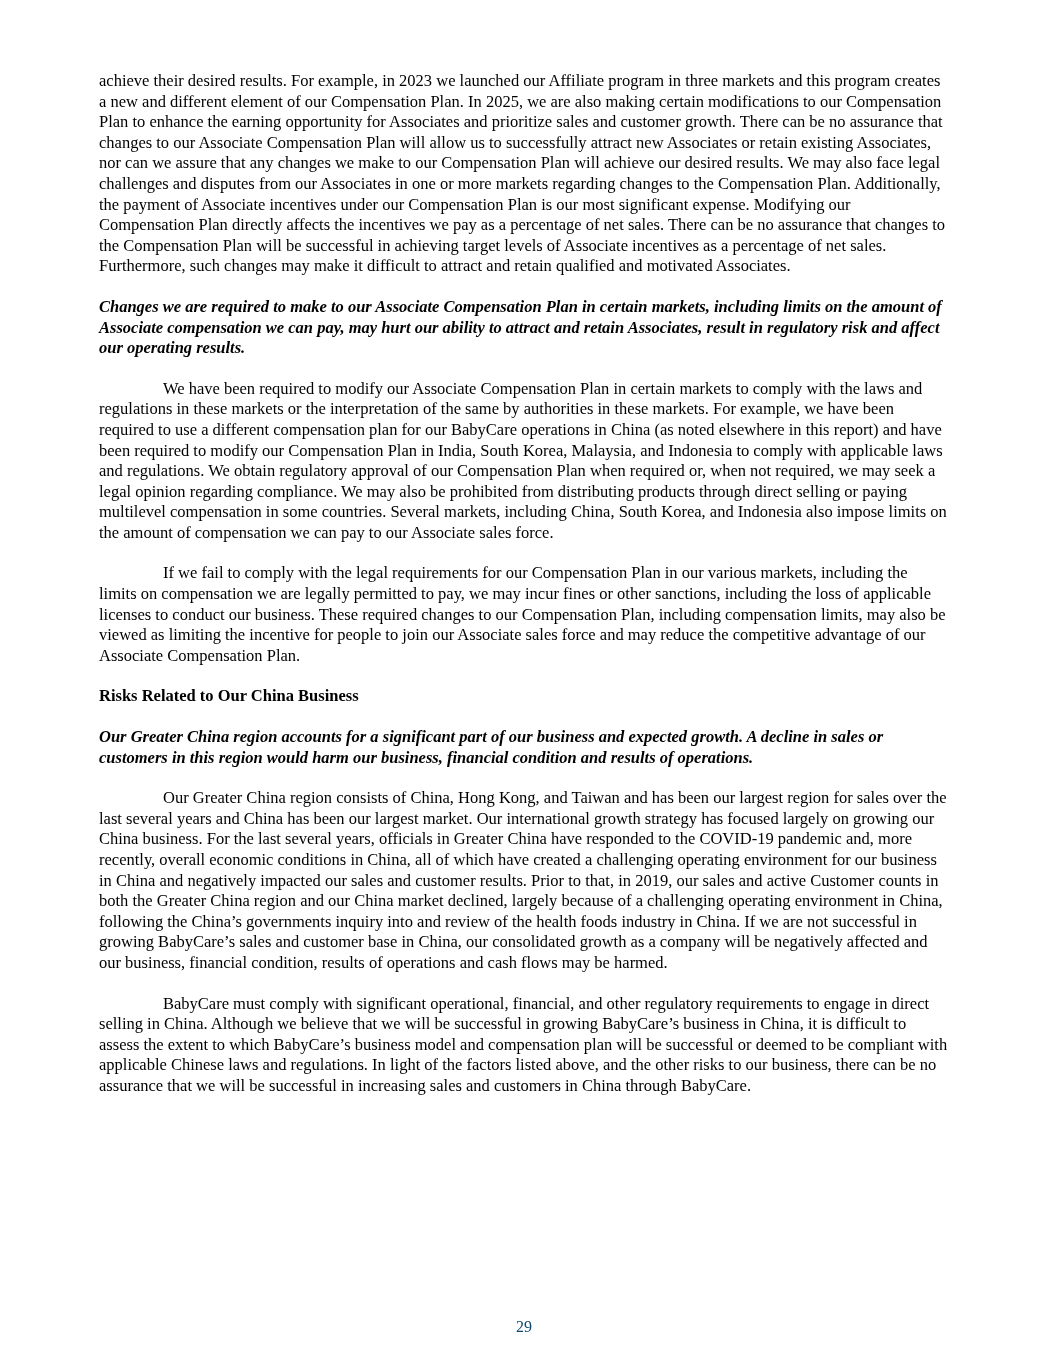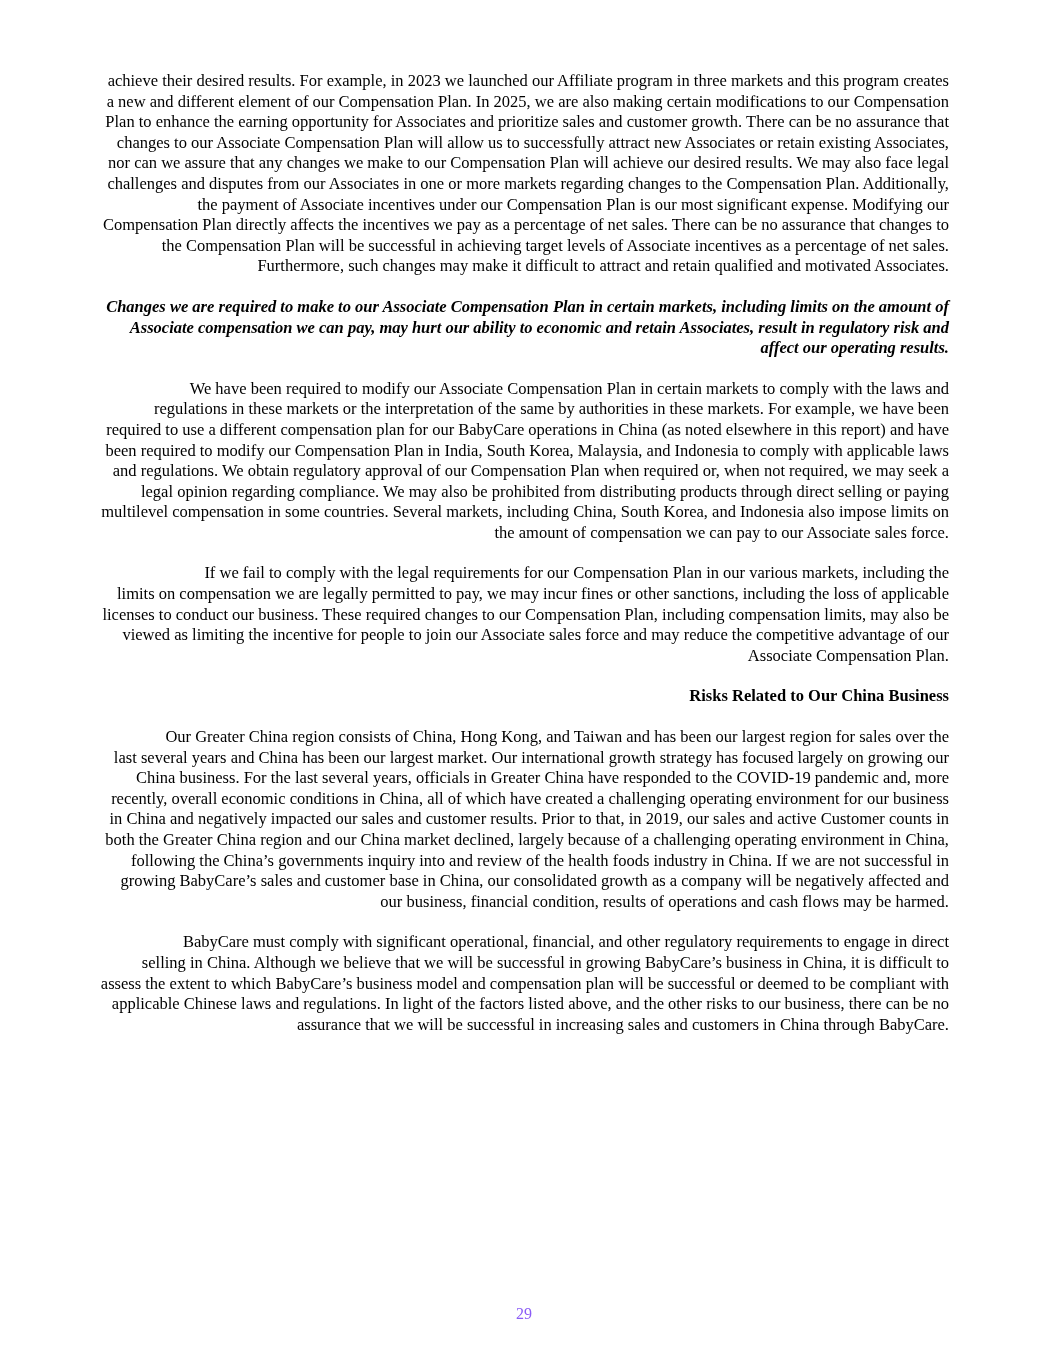--- a/index.html
+++ b/index.html
@@ -16,52 +16,53 @@
     font-family: "Liberation Serif", serif;
     overflow: hidden;
   }
   .content {
     position: absolute;
     left: 99px;
     top: 71px;
     width: 850px;
     font-size: 16.5px;
     line-height: 20.6px;
-    text-align: right;
+    text-align: left;
   }
   .block {
     margin: 0 0 20px 0;
   }
   .indent {
     text-indent: 64px;
   }
   .bold-italic {
     font-weight: bold;
     font-style: italic;
   }
   .section-head {
     font-weight: bold;
   }
   .page-number {
     position: absolute;
     left: 0;
     right: 0;
-    bottom: 42px;
+    bottom: 29px;
     text-align: center;
     font-size: 16px;
-    color: #8b5cf6;
+    color: #0c4a6e;
   }
 </style>
 </head>
 <body>
 
 <div class="page">
   <div class="content">
     <p class="block">achieve their desired results. For example, in 2023 we launched our Affiliate program in three markets and this program creates a new and different element of our Compensation Plan. In 2025, we are also making certain modifications to our Compensation Plan to enhance the earning opportunity for Associates and prioritize sales and customer growth. There can be no assurance that changes to our Associate Compensation Plan will allow us to successfully attract new Associates or retain existing Associates, nor can we assure that any changes we make to our Compensation Plan will achieve our desired results. We may also face legal challenges and disputes from our Associates in one or more markets regarding changes to the Compensation Plan. Additionally, the payment of Associate incentives under our Compensation Plan is our most significant expense. Modifying our Compensation Plan directly affects the incentives we pay as a percentage of net sales. There can be no assurance that changes to the Compensation Plan will be successful in achieving target levels of Associate incentives as a percentage of net sales. Furthermore, such changes may make it difficult to attract and retain qualified and motivated Associates.</p>
-    <p class="block bold-italic">Changes we are required to make to our Associate Compensation Plan in certain markets, including limits on the amount of Associate compensation we can pay, may hurt our ability to economic and retain Associates, result in regulatory risk and affect our operating results.</p>
+    <p class="block bold-italic">Changes we are required to make to our Associate Compensation Plan in certain markets, including limits on the amount of Associate compensation we can pay, may hurt our ability to attract and retain Associates, result in regulatory risk and affect our operating results.</p>
     <p class="block indent">We have been required to modify our Associate Compensation Plan in certain markets to comply with the laws and regulations in these markets or the interpretation of the same by authorities in these markets. For example, we have been required to use a different compensation plan for our BabyCare operations in China (as noted elsewhere in this report) and have been required to modify our Compensation Plan in India, South Korea, Malaysia, and Indonesia to comply with applicable laws and regulations. We obtain regulatory approval of our Compensation Plan when required or, when not required, we may seek a legal opinion regarding compliance. We may also be prohibited from distributing products through direct selling or paying multilevel compensation in some countries. Several markets, including China, South Korea, and Indonesia also impose limits on the amount of compensation we can pay to our Associate sales force.</p>
     <p class="block indent">If we fail to comply with the legal requirements for our Compensation Plan in our various markets, including the limits on compensation we are legally permitted to pay, we may incur fines or other sanctions, including the loss of applicable licenses to conduct our business. These required changes to our Compensation Plan, including compensation limits, may also be viewed as limiting the incentive for people to join our Associate sales force and may reduce the competitive advantage of our Associate Compensation Plan.</p>
     <p class="block section-head">Risks Related to Our China Business</p>
+    <p class="block bold-italic">Our Greater China region accounts for a significant part of our business and expected growth. A decline in sales or customers in this region would harm our business, financial condition and results of operations.</p>
     <p class="block indent">Our Greater China region consists of China, Hong Kong, and Taiwan and has been our largest region for sales over the last several years and China has been our largest market. Our international growth strategy has focused largely on growing our China business. For the last several years, officials in Greater China have responded to the COVID-19 pandemic and, more recently, overall economic conditions in China, all of which have created a challenging operating environment for our business in China and negatively impacted our sales and customer results. Prior to that, in 2019, our sales and active Customer counts in both the Greater China region and our China market declined, largely because of a challenging operating environment in China, following the China’s governments inquiry into and review of the health foods industry in China. If we are not successful in growing BabyCare’s sales and customer base in China, our consolidated growth as a company will be negatively affected and our business, financial condition, results of operations and cash flows may be harmed.</p>
     <p class="block indent">BabyCare must comply with significant operational, financial, and other regulatory requirements to engage in direct selling in China. Although we believe that we will be successful in growing BabyCare’s business in China, it is difficult to assess the extent to which BabyCare’s business model and compensation plan will be successful or deemed to be compliant with applicable Chinese laws and regulations. In light of the factors listed above, and the other risks to our business, there can be no assurance that we will be successful in increasing sales and customers in China through BabyCare.</p>
   </div>
   <div class="page-number">29</div>
 </div>
 
 </body></html>

